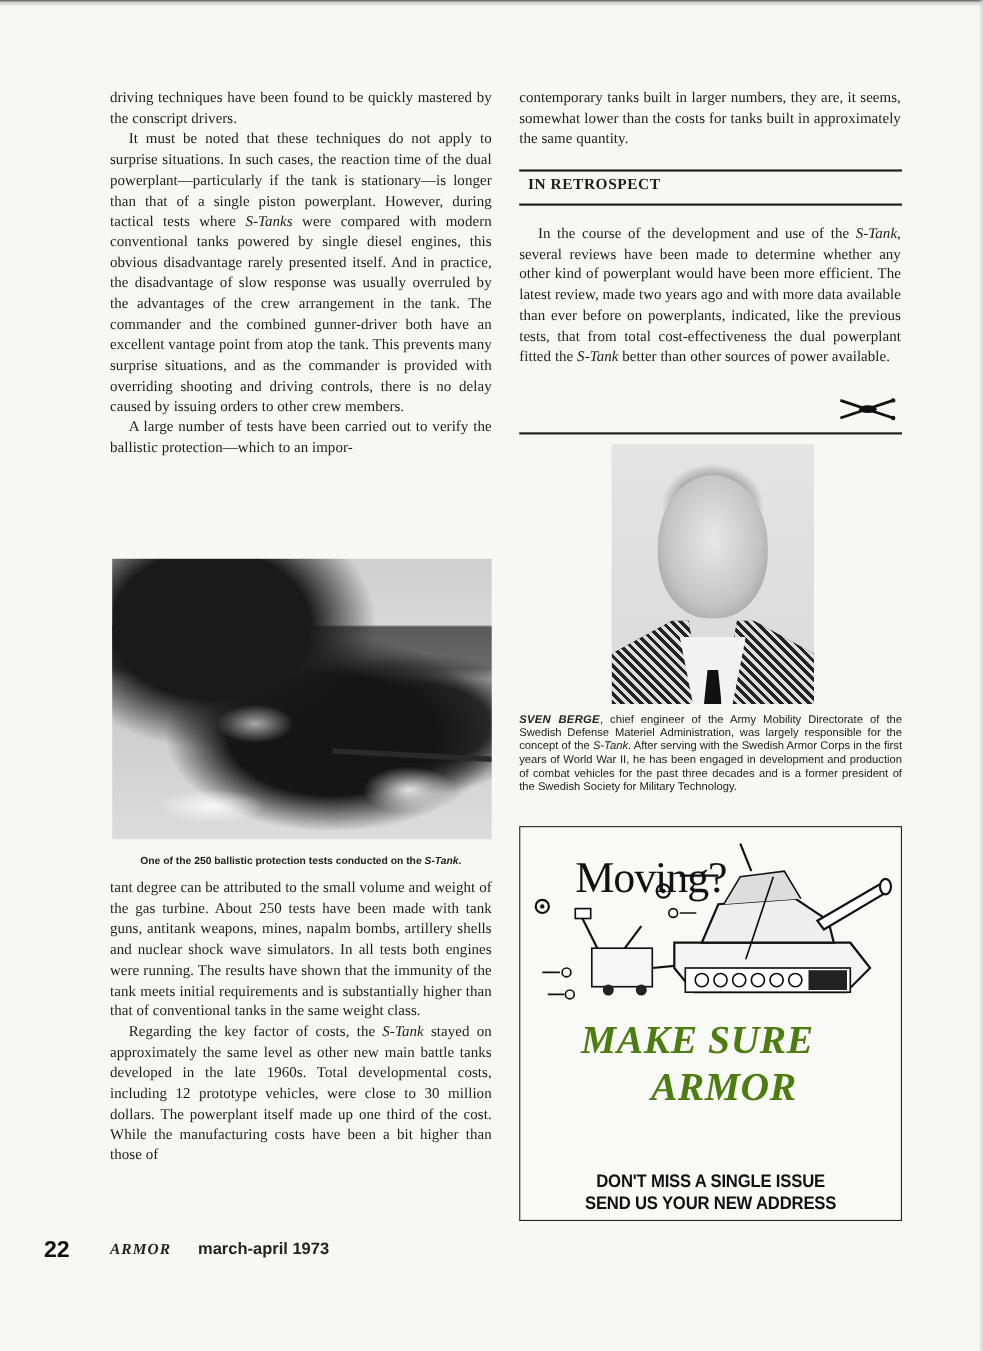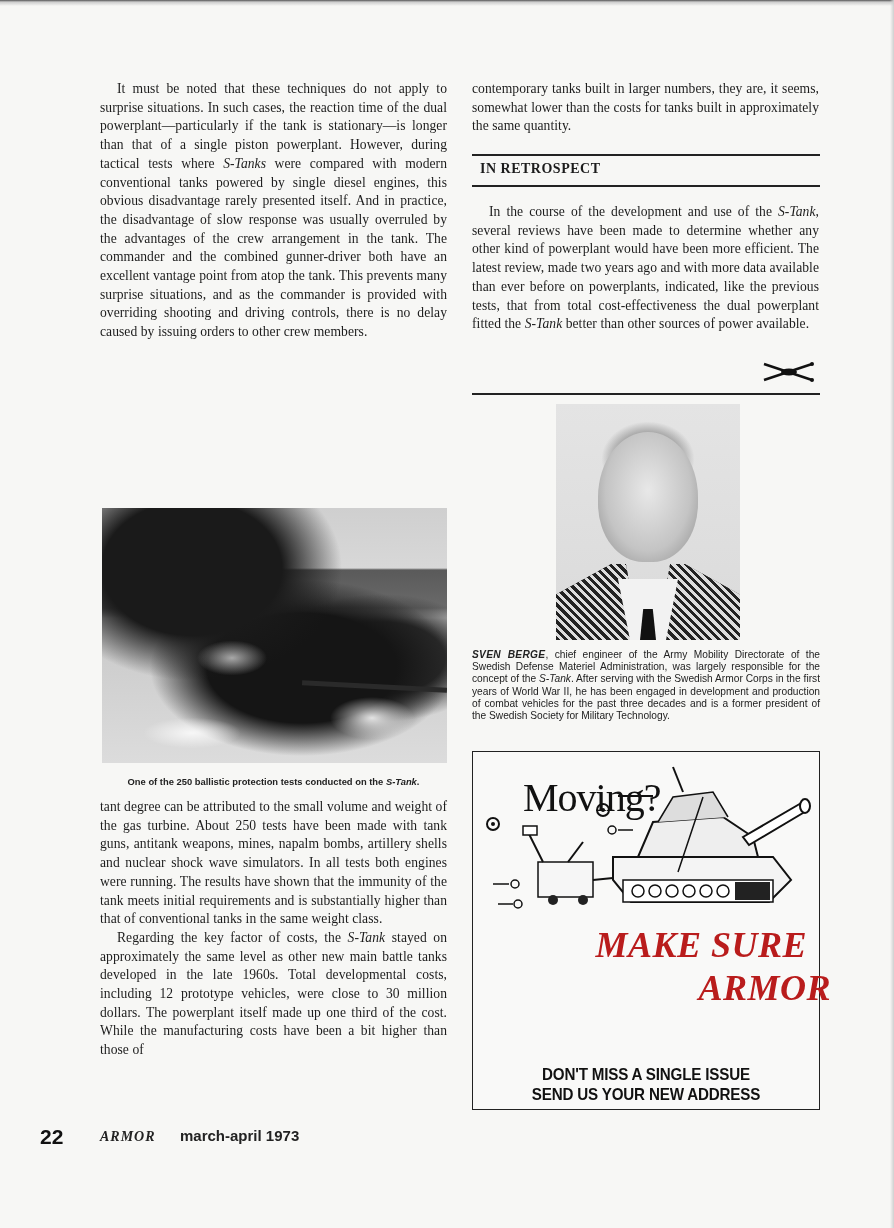--- a/index.html
+++ b/index.html
@@ -100,23 +100,23 @@
     position: absolute; left: 472px; top: 751px; width: 346px; height: 357px;
     border: 1.5px solid #222; background: #f9f9f8;
   }
   .ad-moving {
     position: absolute; left: 14px; top: 22px;
     font-family: "Liberation Serif", "DejaVu Serif", serif;
     font-size: 40px; letter-spacing: -1px; color: #111; margin-left: 36px;
   }
   .ad-art { position: absolute; left: 0; top: 10px; width: 346px; height: 150px; }
   .ad-headline {
-    position: absolute; left: 0; width: 346px; text-align: right;
-    font-family: "Liberation Serif", "DejaVu Serif", serif;
-    font-style: italic; font-weight: bold; font-size: 36px; color: #b91c1c;
+    position: absolute; left: 0; width: 346px; text-align: center;
+    font-family: "Liberation Serif", "DejaVu Serif", serif;
+    font-style: italic; font-weight: bold; font-size: 36px; color: #4d7c0f;
     letter-spacing: 0.5px;
   }
   .ad-line1 { top: 172px; left: -12px; }
   .ad-line2 { top: 215px; left: 12px; }
   .ad-line3 { top: 258px; left: 8px; }
   .ad-sub {
     position: absolute; left: 0; width: 346px; text-align: center;
     font-family: "Liberation Sans", "DejaVu Sans", sans-serif;
     font-weight: bold; font-size: 16.5px; color: #111; letter-spacing: -0.2px;
     transform: scaleX(0.92);
@@ -142,21 +142,23 @@
     font-size: 15px; color: #222; font-weight: bold;
   }
 </style>
 </head>
 <body>
 
 <div class="page-shadow-top"></div>
 <div class="page-edge-right"></div>
 
 <div class="col col-left-top">
+  <p class="noindent">driving techniques have been found to be quickly mastered by the conscript drivers.</p>
   <p><span>It must be noted that these techniques do not apply to surprise situations. In such cases, the reaction time of the dual powerplant—particularly if the tank is stationary—is longer than that of a single piston powerplant. However, during tactical tests where </span><i>S-Tanks</i><span> were compared with modern conventional tanks powered by single diesel engines, this obvious disadvantage rarely presented itself. And in practice, the disadvantage of slow response was usually overruled by the advantages of the crew arrangement in the tank. The commander and the combined gunner-driver both have an excellent vantage point from atop the tank. This prevents many surprise situations, and as the commander is provided with overriding shooting and driving controls, there is no delay caused by issuing orders to other crew members.</span></p>
+  <p>A large number of tests have been carried out to verify the ballistic protection—which to an impor-</p>
 </div>
 
 <div class="photo photo-fire">
   <div class="tank-barrel"></div>
 </div>
 <div class="caption"><span>One of the 250 ballistic protection tests conducted on the </span><i>S-Tank</i><span>.</span></div>
 
 <div class="col col-left-bottom">
   <p class="noindent">tant degree can be attributed to the small volume and weight of the gas turbine. About 250 tests have been made with tank guns, antitank weapons, mines, napalm bombs, artillery shells and nuclear shock wave simulators. In all tests both engines were running. The results have shown that the immunity of the tank meets initial requirements and is substantially higher than that of conventional tanks in the same weight class.</p>
   <p><span>Regarding the key factor of costs, the </span><i>S-Tank</i><span> stayed on approximately the same level as other new main battle tanks developed in the late 1960s. Total developmental costs, including 12 prototype vehicles, were close to 30 million dollars. The powerplant itself made up one third of the cost. While the manufacturing costs have been a bit higher than those of</span></p>

